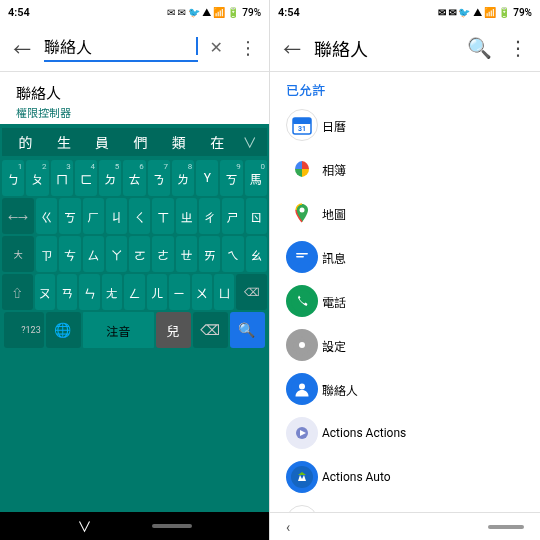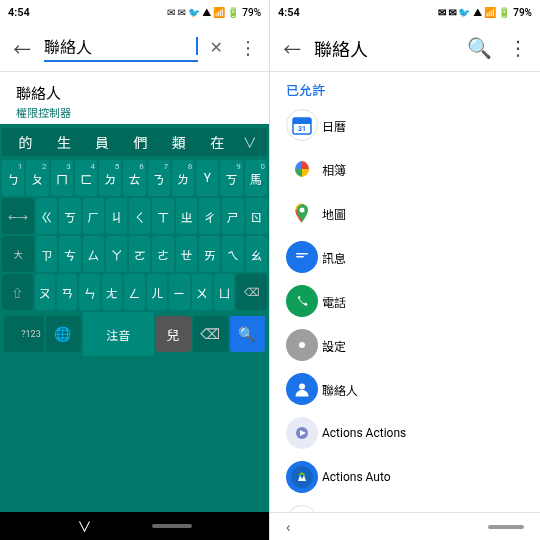--- a/index.html
+++ b/index.html
@@ -134,25 +134,25 @@
     }
     .key-special {
       background: #00695c;
       color: #ccc;
       font-size: 11px;
       flex: 1.5;
       max-width: 36px;
     }
     .key-space {
       background: #00897b;
-      color: #ffffff;
+      color: #000000;
       font-size: 12px;
       flex: 3;
       max-width: 72px;
-      height: 44px;
+      height: 36px;
       border-radius: 1px;
       display: flex; align-items: center; justify-content: center;
       cursor: pointer;
     }
     .key-action {
       background: #1a73e8;
       color: #fff;
       font-size: 12px;
       flex: 1.5;
       max-width: 40px;

